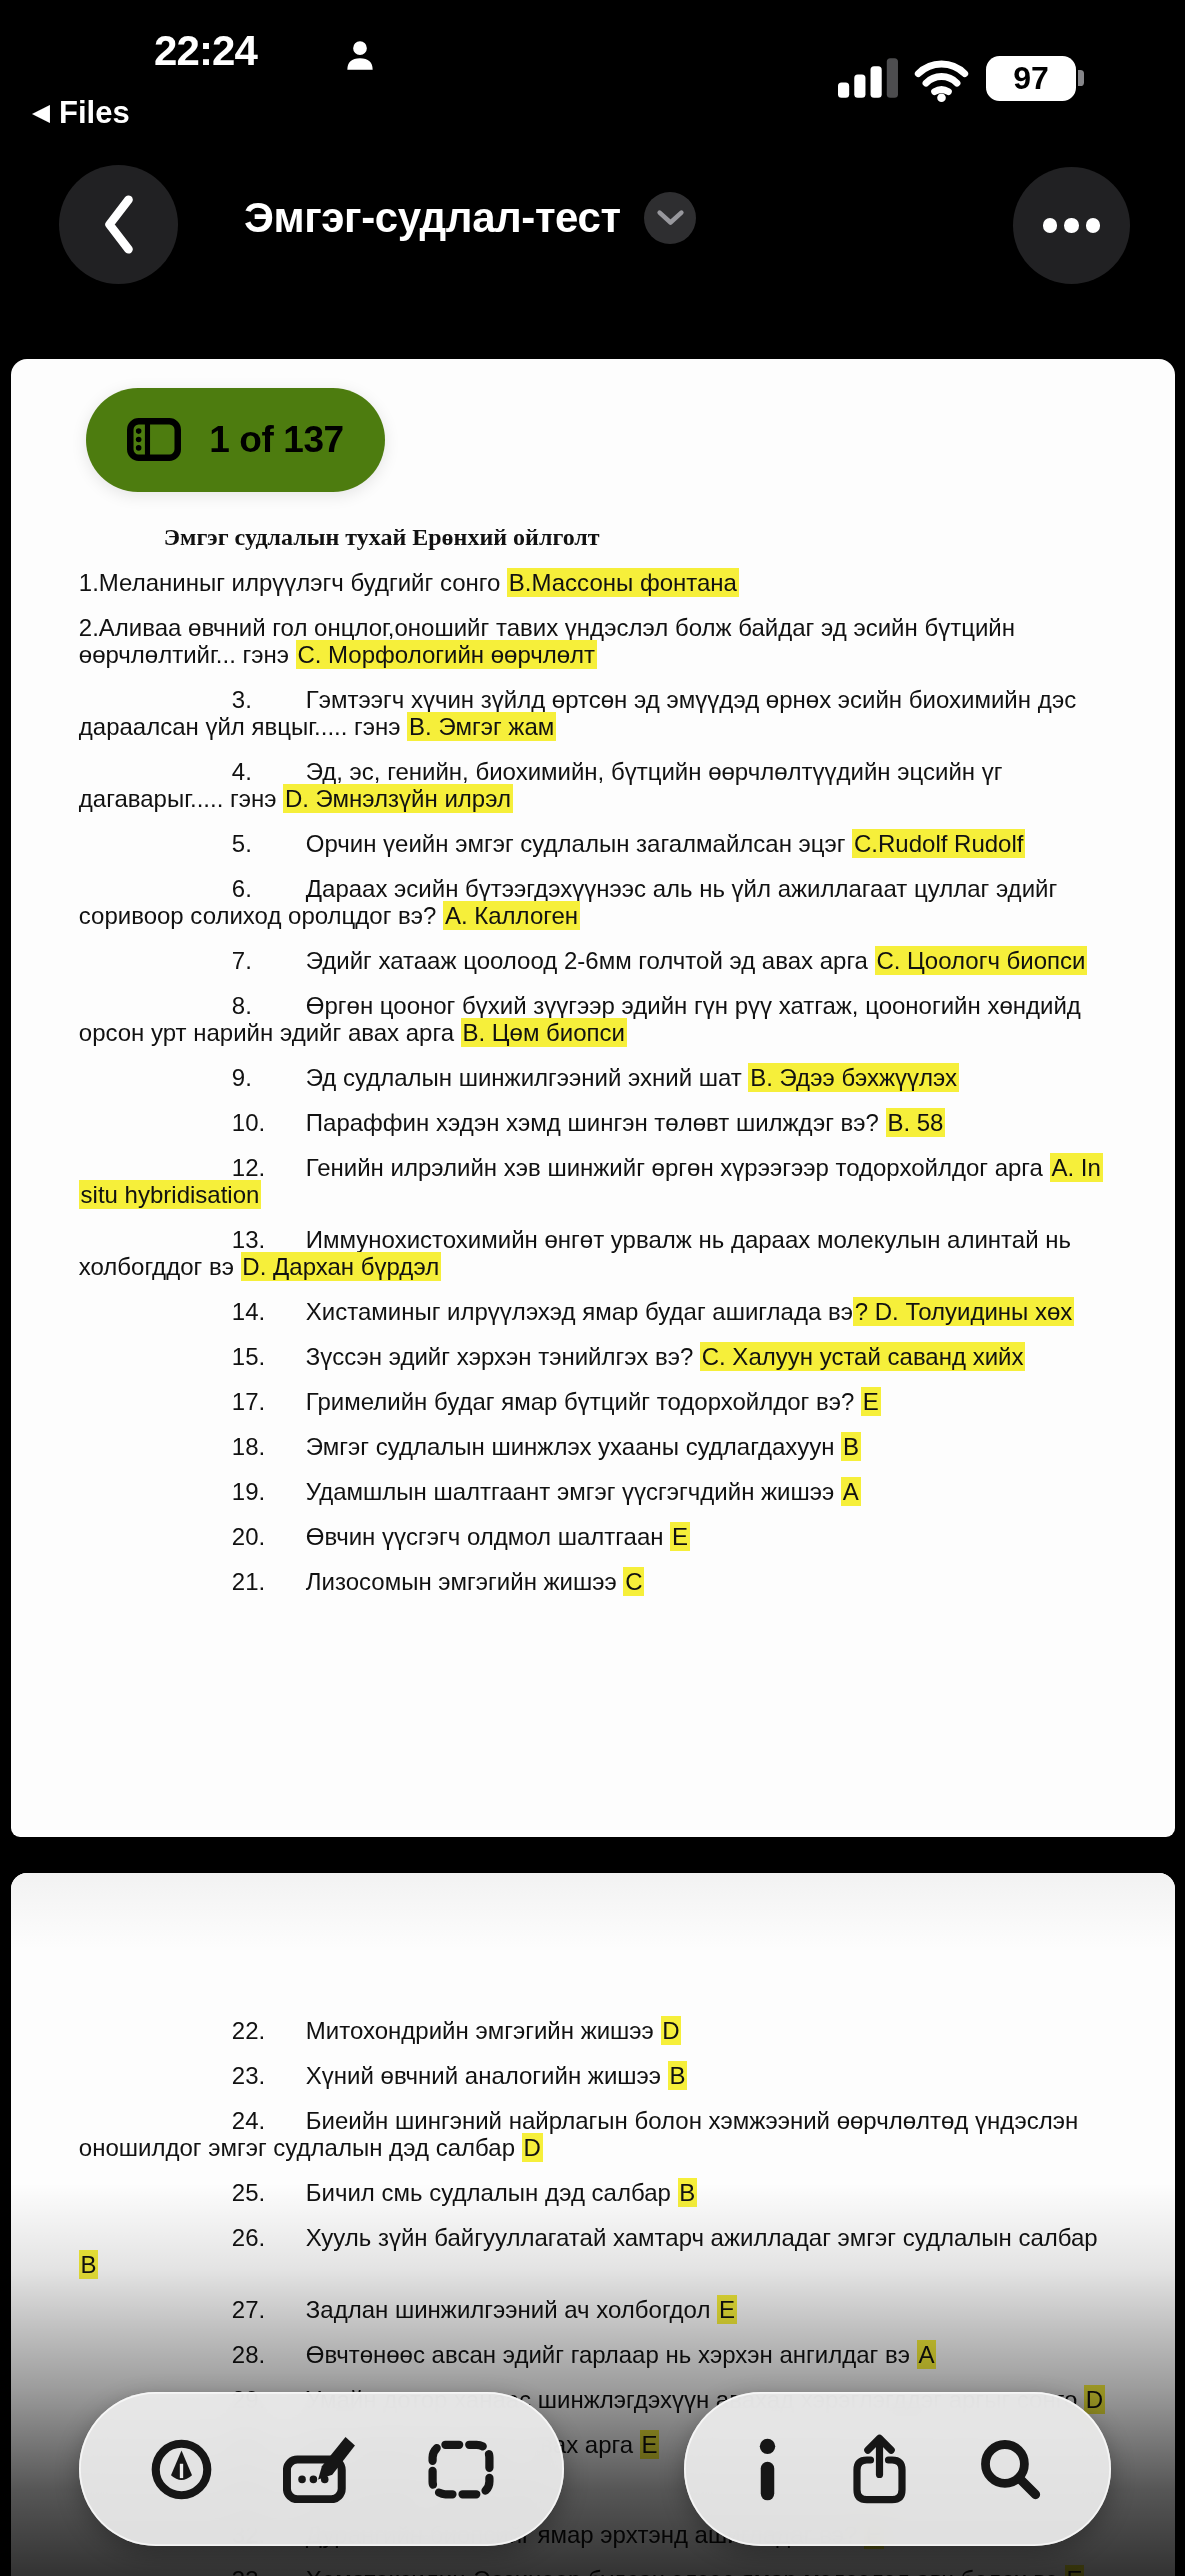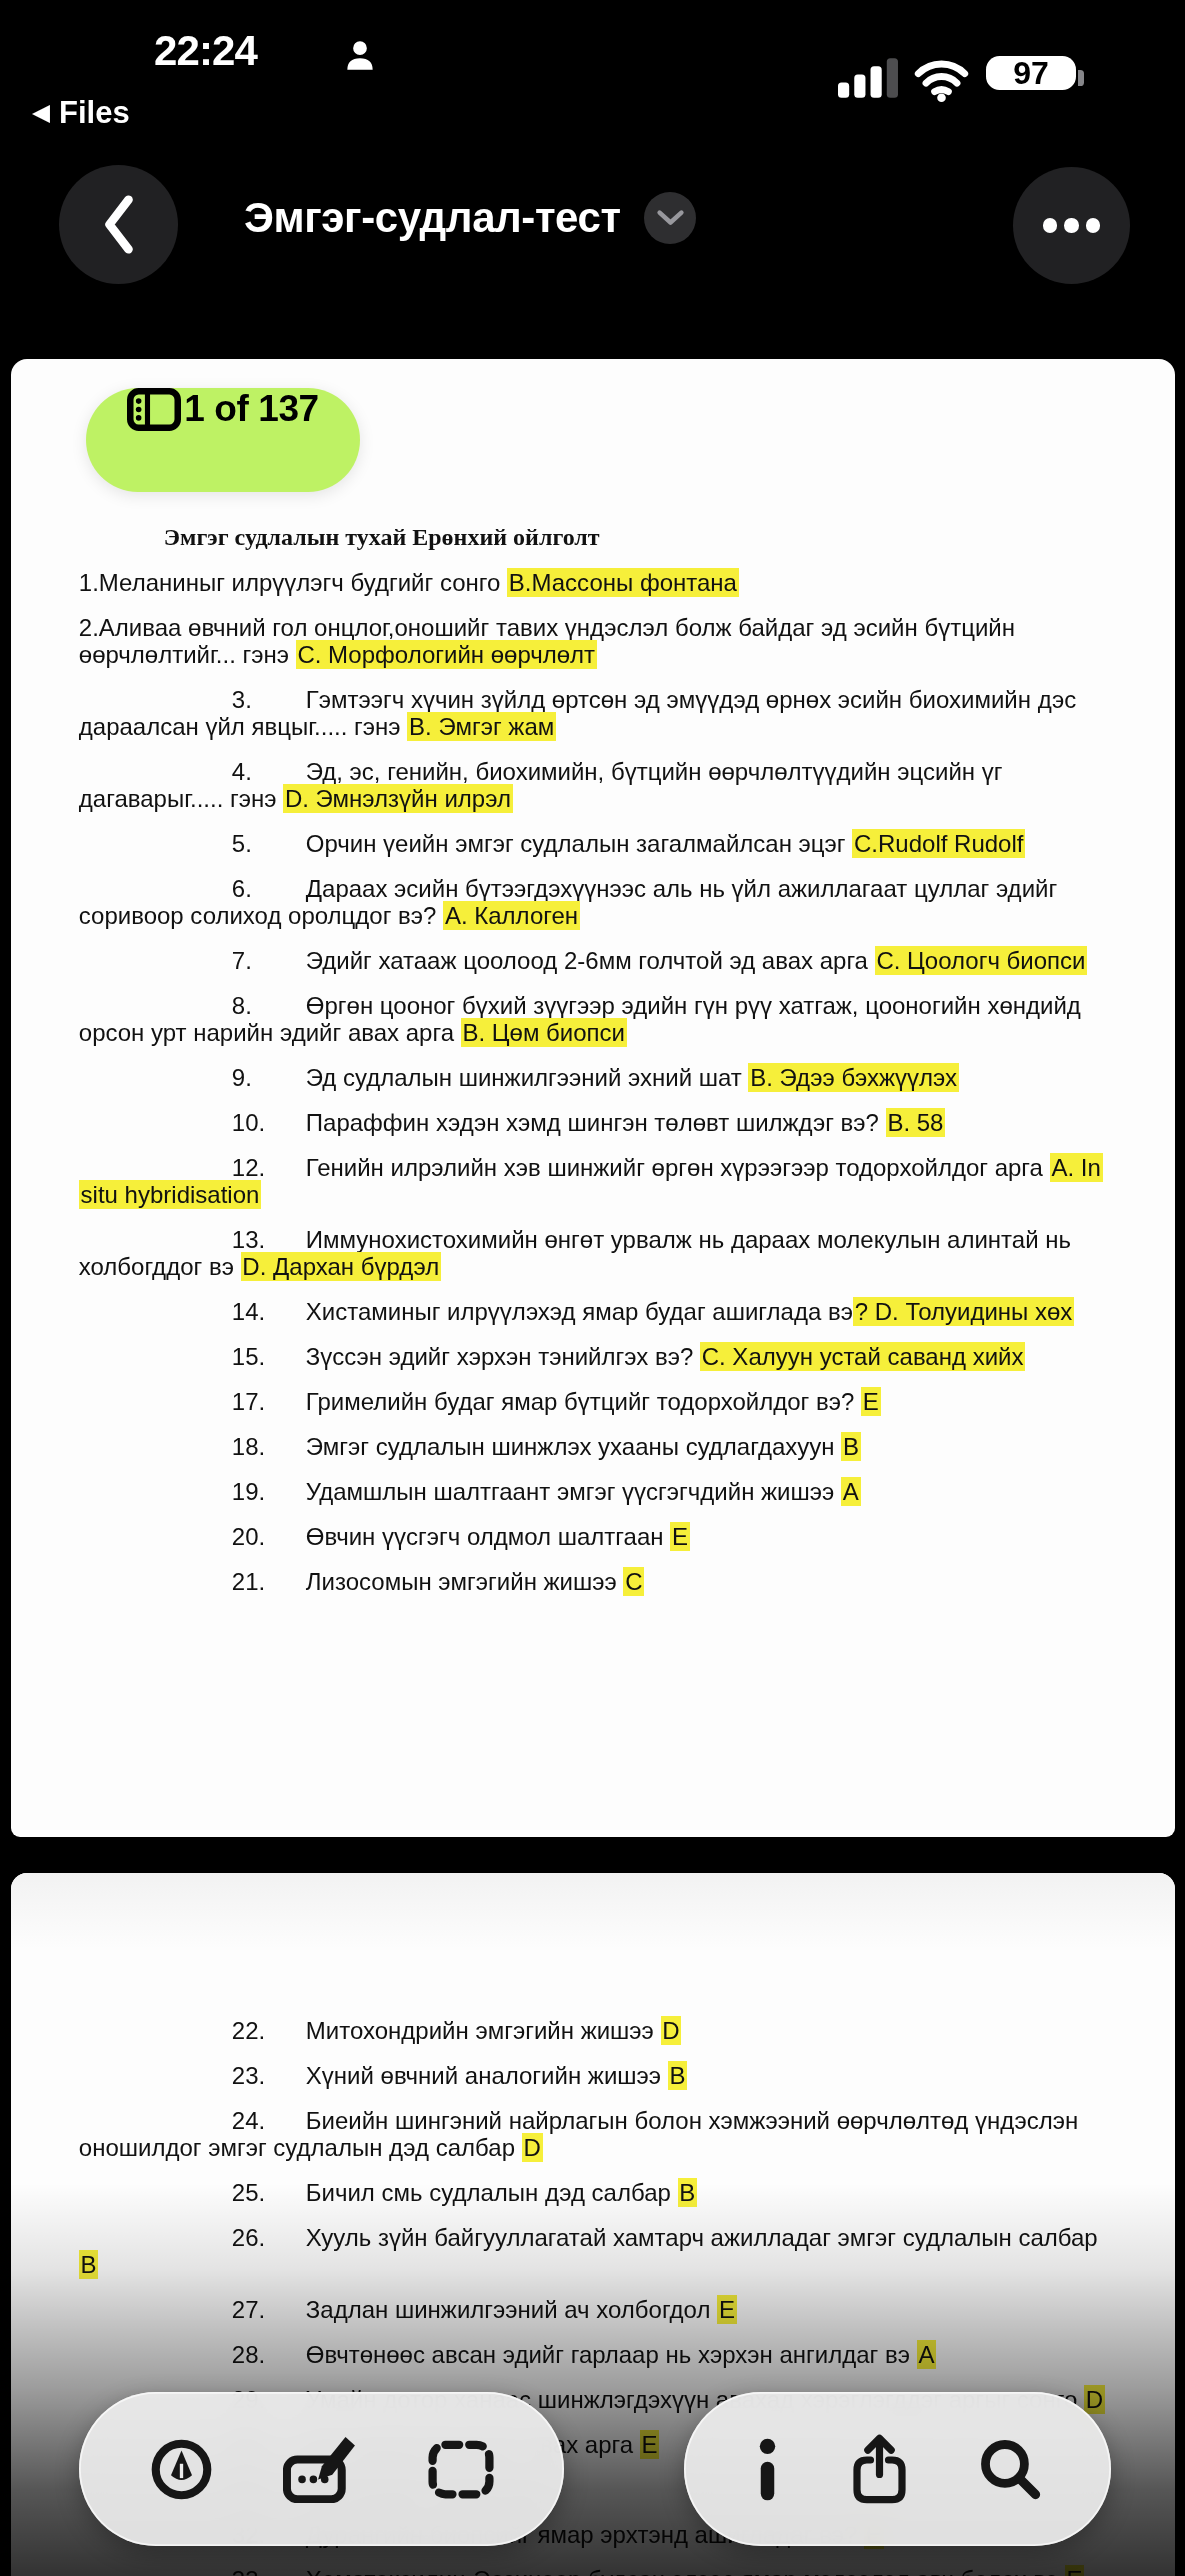--- a/index.html
+++ b/index.html
@@ -7,21 +7,21 @@
           font-family:"Liberation Sans",sans-serif;-webkit-font-smoothing:antialiased;}
 
   
   .status-time{position:absolute;left:154px;top:27px;color:#fff;font-size:42px;font-weight:700;letter-spacing:-0.9px;}
   .person-icon{position:absolute;left:341px;top:36px;}
   .files-back{position:absolute;left:32px;top:95px;display:flex;align-items:center;gap:9px;color:#fff;}
   .files-back .tri{font-size:23.4px;line-height:1;}
   .files-back .lbl{font-size:31px;font-weight:700;}
   .sig-icon{position:absolute;left:838px;top:57px;}
   .wifi-icon{position:absolute;left:913px;top:59px;}
-  .battery{position:absolute;left:986px;top:56px;width:90px;height:34px;background:#fff;border-radius:13.5px;
+  .battery{position:absolute;left:986px;top:56px;width:90px;height:45px;background:#fff;border-radius:13.5px;
            display:flex;align-items:center;justify-content:center;font-size:32px;font-weight:700;color:#000;}
   .battery .cap{position:absolute;right:-8px;top:14.4px;width:6.3px;height:16px;background:#86868a;border-radius:0 3.6px 3.6px 0;}
 
   
   .hdr-btn{position:absolute;border:none;background:#212123;border-radius:50%;cursor:pointer;
            display:flex;align-items:center;justify-content:center;}
   .back-btn{left:59px;top:165px;width:119px;height:119px;}
   .more-btn{left:1013px;top:167px;width:117px;height:117px;gap:7.2px;}
   .more-btn .dot{width:14.4px;height:14.4px;border-radius:50%;background:#fff;}
   .doc-title-wrap{position:absolute;left:244px;top:192px;display:flex;align-items:center;gap:23.4px;}
@@ -31,22 +31,22 @@
 
   
   .pages{position:absolute;left:10.8px;top:359px;width:1164px;}
   .page{background:#fdfdfd;color:#111;}
   .page1{height:1478px;border-radius:16px 16px 9px 9px;padding:23.4px 52px 0;box-sizing:border-box;overflow:hidden;}
   .page-gap{height:36px;background:#000;}
   .page2{height:703px;border-radius:16px 16px 0 0;padding:126px 52px 0;box-sizing:border-box;overflow:hidden;position:relative;}
   .page2::before{content:"";position:absolute;left:0;top:0;right:0;height:108px;
                  background:linear-gradient(180deg,#f2f2f2 0%,#fdfdfd 70%);pointer-events:none;}
 
-  .page-pill{display:inline-flex;gap:3px;margin:5.4px 0 0 23.4px;height:104px;padding:0 41px;
-             background:#bef264;border-radius:54px;box-shadow:0 3.6px 16px rgba(0,0,0,0.10);cursor:pointer;border:none;}
+  .page-pill{display:inline-flex;align-items:center;gap:28px;margin:5.4px 0 0 23.4px;height:104px;padding:0 41px;
+             background:#4d7c0f;border-radius:54px;box-shadow:0 3.6px 16px rgba(0,0,0,0.10);cursor:pointer;border:none;}
   .page-pill .pp-label{font-size:37px;font-weight:700;color:#000;letter-spacing:-0.4px;}
 
   .doc-heading{margin:32px 0 0 101px;font-size:24px;font-weight:700;line-height:27px;font-family:Liberation Serif, serif;}
 
   .q{margin:18px 16px 0;font-size:24px;line-height:27px;text-indent:153px;position:relative;}
   .q .num{display:inline-block;width:74px;text-indent:0;}
   .q.flush{text-indent:0;}
   .q.flush .num{display:inline;width:auto;}
   .hl{background:#f6ef3a;padding:0.9px 1.8px;box-decoration-break:clone;-webkit-box-decoration-break:clone;}
 

